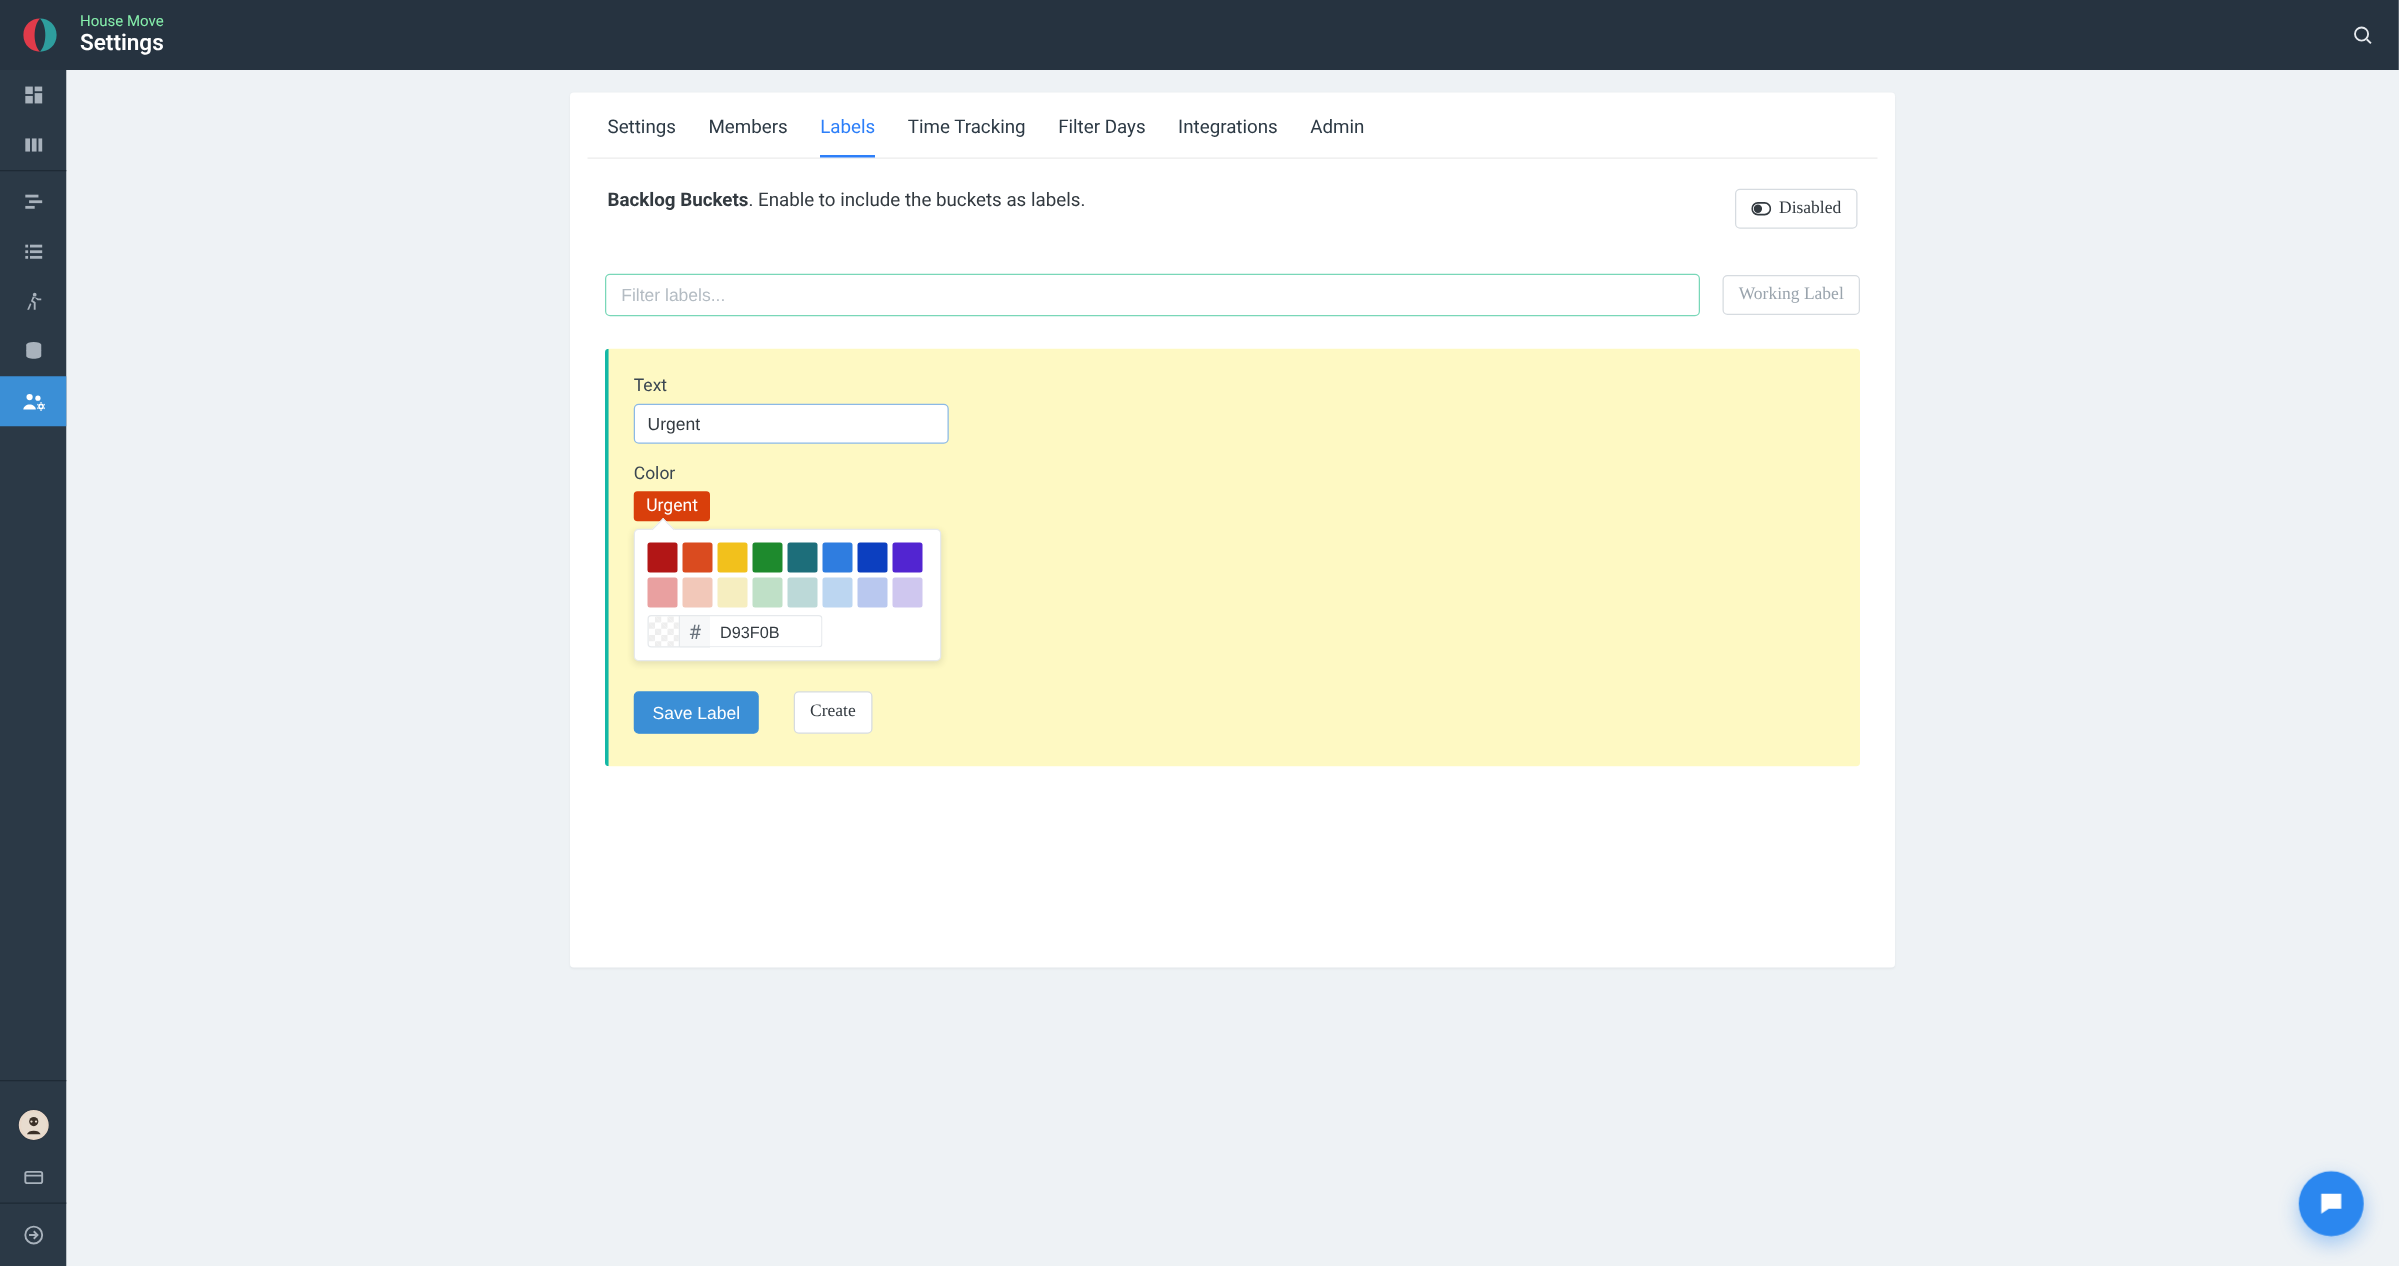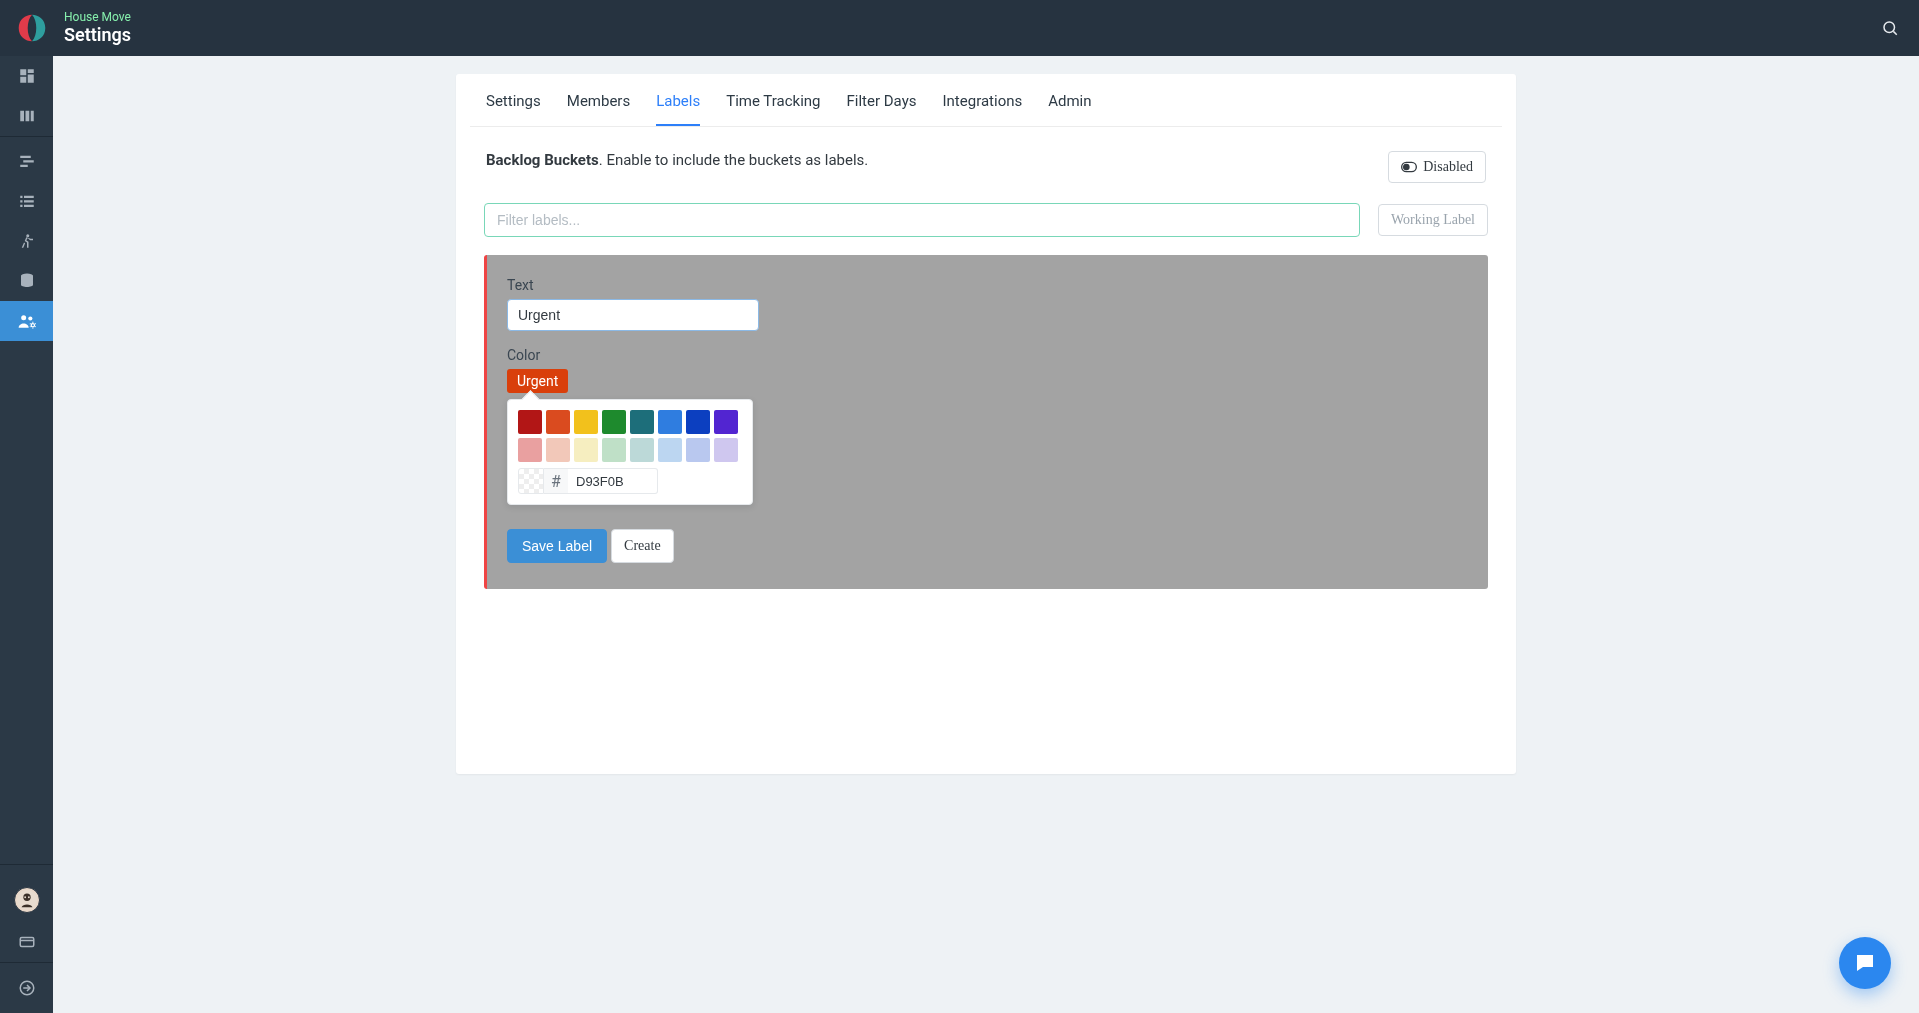--- a/index.html
+++ b/index.html
@@ -32,41 +32,41 @@
     min-height:700px;
   }
   .tabs { display:flex; gap:26px; padding:18px 16px 0 16px; border-bottom:1px solid #ececec; margin:0 14px; }
   .tab { padding:0 0 14px 0; font-size:15px; color:#2d3a45; cursor:pointer;}
   .tab.active { color:#2d7ff9; border-bottom:2px solid #2d7ff9; }
   .row-buckets { margin:14px 14px 0 14px; padding:10px 16px; display:flex; justify-content:space-between; }
   .row-buckets .text { font-size:15px; color:#333a40;}
   .row-buckets .text b { font-weight:700; }
   .btn { border:1px solid #d6dbe0; background:#fff; border-radius:4px; padding:7px 12px; font-size:14px; color:#333a40; cursor:pointer; display:inline-flex; align-items:center; gap:6px;font-family:Liberation Serif, serif;}
   .btn-muted { color:#9aa4ad; }
-  .filter-row { margin:10px 28px; display:flex; gap:18px; align-items:center;}
+  .filter-row { margin:26px 28px; display:flex; gap:18px; align-items:center;}
   .filter-input { flex:1; border:1px solid #79d7b8; border-radius:4px; padding:8px 12px; font-size:14px; color:#333a40; outline:none;}
   .filter-input::placeholder { color:#b4bcc3; }
   .create-label-btn { min-width:110px; justify-content:center; }
-  .editor-wrap { margin:18px 28px 28px 28px; border-left:3px solid #ef4444; border-radius:3px; background:#a3a3a3; padding:22px 20px 26px 20px; position:relative;}
+  .editor-wrap { margin:18px 28px 28px 28px; border-left:3px solid #14b8a6; border-radius:3px; background:#fef9c3; padding:22px 20px 26px 20px; position:relative;}
   .field-label { font-size:14px; color:#3a4651; margin-bottom:6px; display:block;}
   .text-input { width:252px; border:1px solid #8bb9e6; border-radius:4px; padding:7px 10px; font-size:14px; color:#333a40; outline:none;}
   .color-block { margin-top:16px;}
   .color-chip { display:inline-block; color:#fff; padding:4px 10px; border-radius:3px; font-size:14px;}
   .color-popup { position:relative; margin-top:6px; width:246px; background:#fff; border:1px solid #e6e9ec; border-radius:4px; padding:10px 10px 10px 10px; box-shadow:0 2px 6px rgba(30,40,50,.12);}
   .color-popup::before { content:""; position:absolute; top:-7px; left:16px; width:12px; height:12px; background:#fff; border-left:1px solid #e6e9ec; border-top:1px solid #e6e9ec; transform:rotate(45deg);}
   .swatch-row { display:flex; gap:4px; margin-bottom:4px;}
   .swatch { width:24px; height:24px; border-radius:2px; cursor:pointer;}
   .hex-row { display:flex; align-items:center; gap:0; margin-top:6px;}
   .hex-thumb { width:26px; height:26px; border:1px solid #e6e9ec; border-radius:3px 0 0 3px; background-image:
     linear-gradient(45deg,#eee 25%,transparent 25%,transparent 75%,#eee 75%,#eee),
     linear-gradient(45deg,#eee 25%,transparent 25%,transparent 75%,#eee 75%,#eee);
     background-size:10px 10px; background-position:0 0,5px 5px;}
   .hash { width:24px; height:26px; border-top:1px solid #e6e9ec; border-bottom:1px solid #e6e9ec; display:flex; align-items:center; justify-content:center; color:#6a737d; background:#f7f8f9;}
   .hex-input { height:26px; border:1px solid #e6e9ec; border-left:none; border-radius:0 3px 3px 0; padding:0 8px; font-size:13px; color:#333a40; width:90px; outline:none;}
-  .actions { margin-top:24px; display:flex; gap:4px;}
+  .actions { margin-top:24px; display:flex; gap:28px;}
   .btn-primary { background:#3b8fd6; color:#fff; border:1px solid #3b8fd6; border-radius:4px; padding:8px 14px; font-size:14px; cursor:pointer;}
   .chat-fab { position:fixed; right:28px; bottom:24px; width:52px; height:52px; border-radius:50%; background:#2b87ef; display:flex; align-items:center; justify-content:center; color:#fff; box-shadow:0 6px 16px rgba(43,135,239,.4); cursor:pointer;}
   svg { display:block; }
 </style>
 </head>
 <body>
 
 <div class="header">
   <div class="logo-slot">
     <div class="logo">

